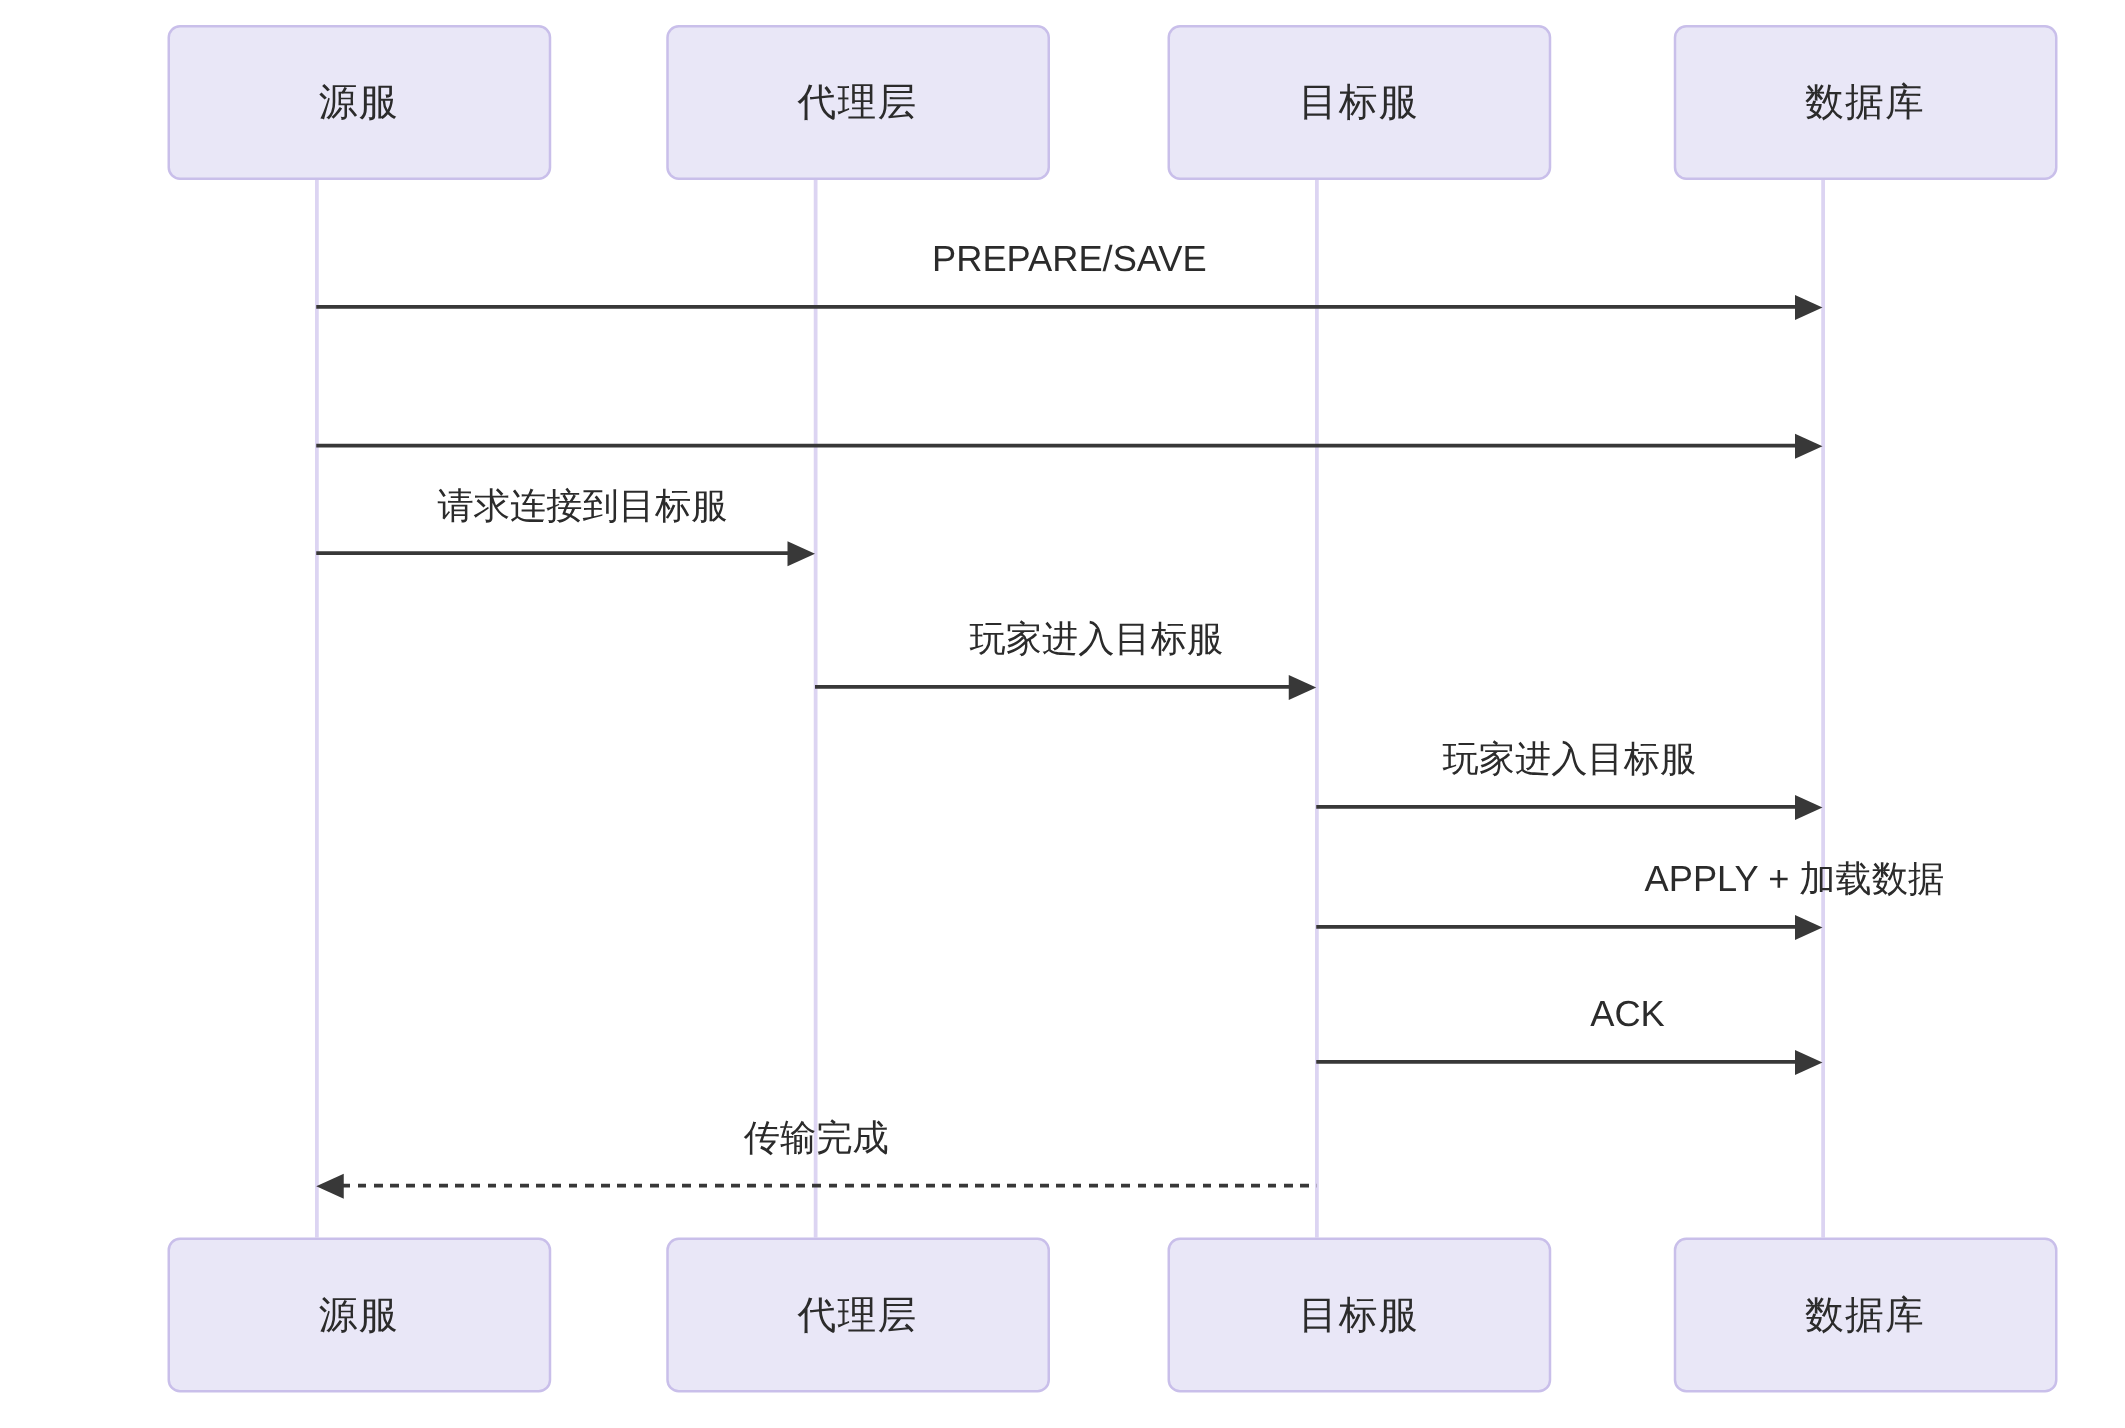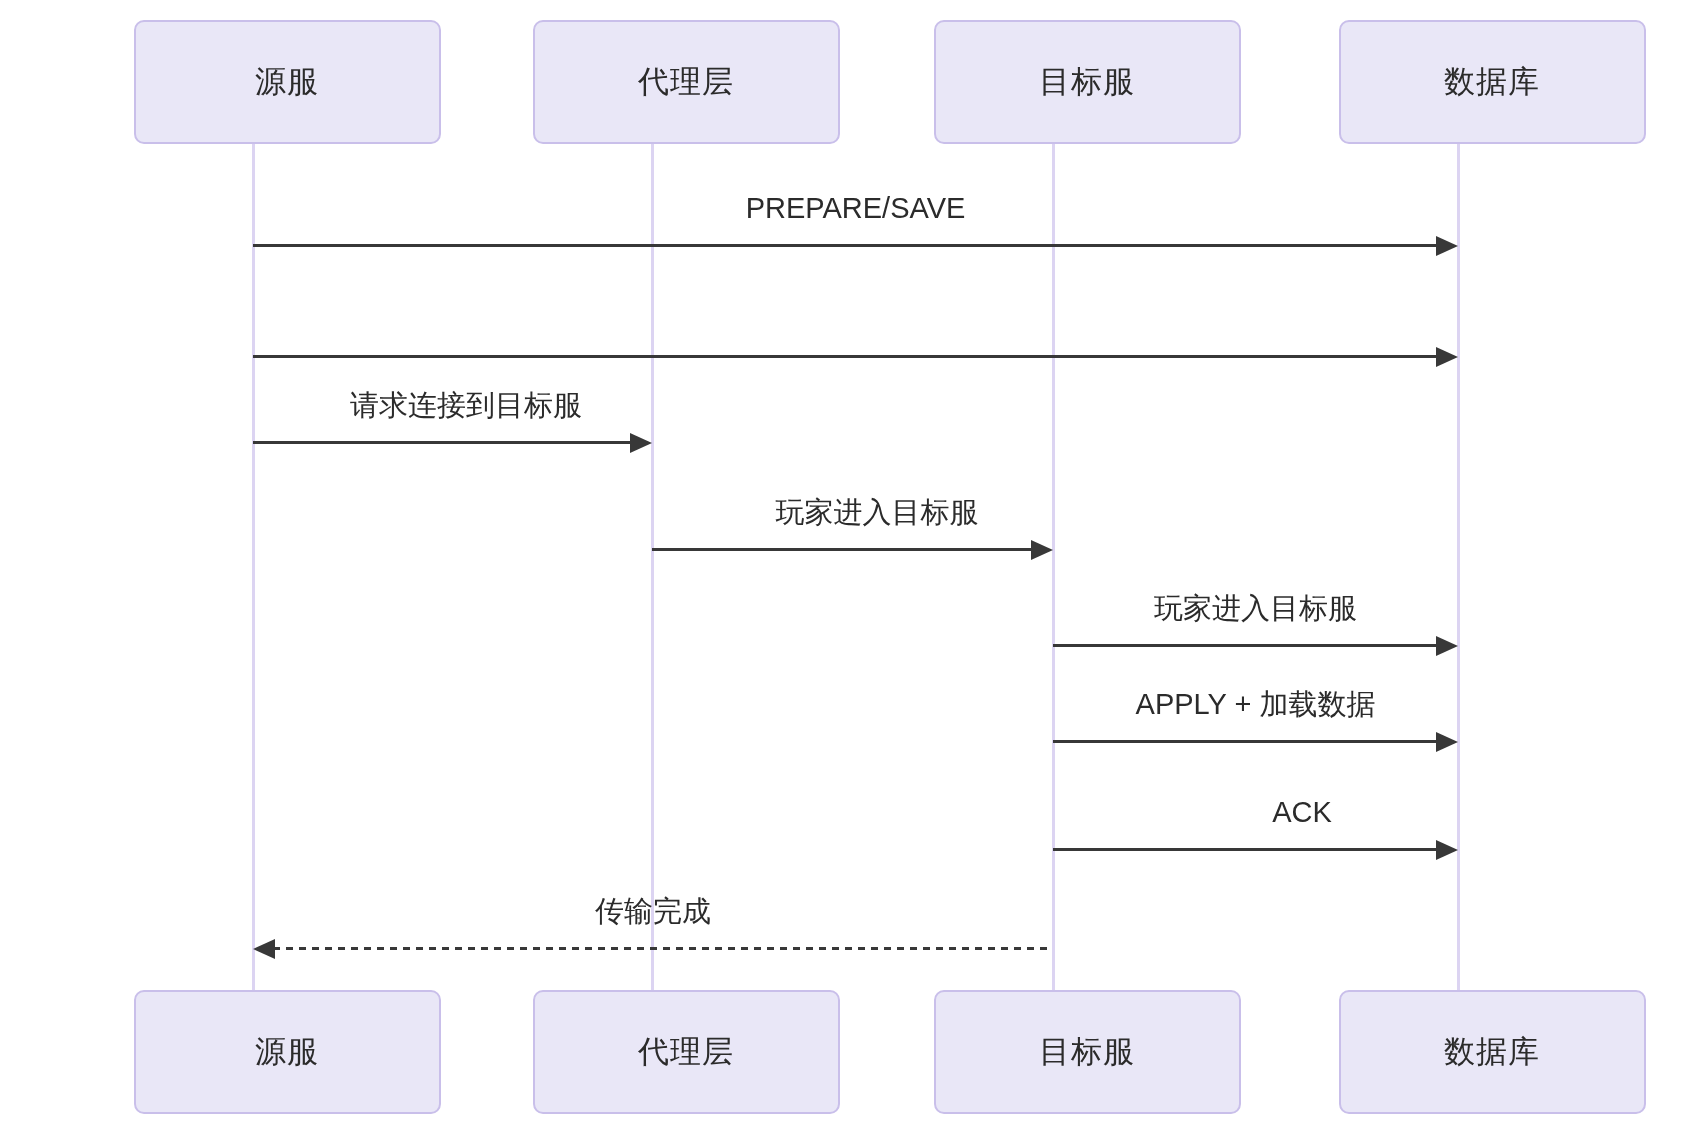--- a/index.html
+++ b/index.html
@@ -103,20 +103,20 @@
     <div class="arrowhead right" style="position: absolute; left: 630px; top: 433px;"></div>
     <div class="msg-label" style="position: absolute; left: 166px; width: 600px; top: 387px;">请求连接到目标服</div>
     <div class="msg-line solid" style="position: absolute; left: 652px; width: 381px; top: 548px;"></div>
     <div class="arrowhead right" style="position: absolute; left: 1031px; top: 540px;"></div>
     <div class="msg-label" style="position: absolute; left: 577px; width: 600px; top: 494px;">玩家进入目标服</div>
     <div class="msg-line solid" style="position: absolute; left: 1053px; width: 385px; top: 644px;"></div>
     <div class="arrowhead right" style="position: absolute; left: 1436px; top: 636px;"></div>
     <div class="msg-label" style="position: absolute; left: 955.5px; width: 600px; top: 590px;">玩家进入目标服</div>
     <div class="msg-line solid" style="position: absolute; left: 1053px; width: 385px; top: 740px;"></div>
     <div class="arrowhead right" style="position: absolute; left: 1436px; top: 732px;"></div>
-    <div class="msg-label" style="position: absolute; left: 955.5px; width: 600px; top: 686px;">APPLY + 加载数据</div>
+    <div class="msg-label" style="position: absolute; left: 955.5px; width: 600px; top: 686px; text-align: right;">APPLY + 加载数据</div>
     <div class="msg-line solid" style="position: absolute; left: 1053px; width: 385px; top: 848px;"></div>
     <div class="arrowhead right" style="position: absolute; left: 1436px; top: 840px;"></div>
     <div class="msg-label" style="position: absolute; left: 1002px; width: 600px; top: 794px;">ACK</div>
     <div class="msg-line dashed" style="position: absolute; left: 273px; width: 780px; top: 947px;"></div>
     <div class="arrowhead left" style="position: absolute; left: 253px; top: 939px;"></div>
     <div class="msg-label" style="position: absolute; left: 353px; width: 600px; top: 893px;">传输完成</div>
   </div>
 
 </body></html>

